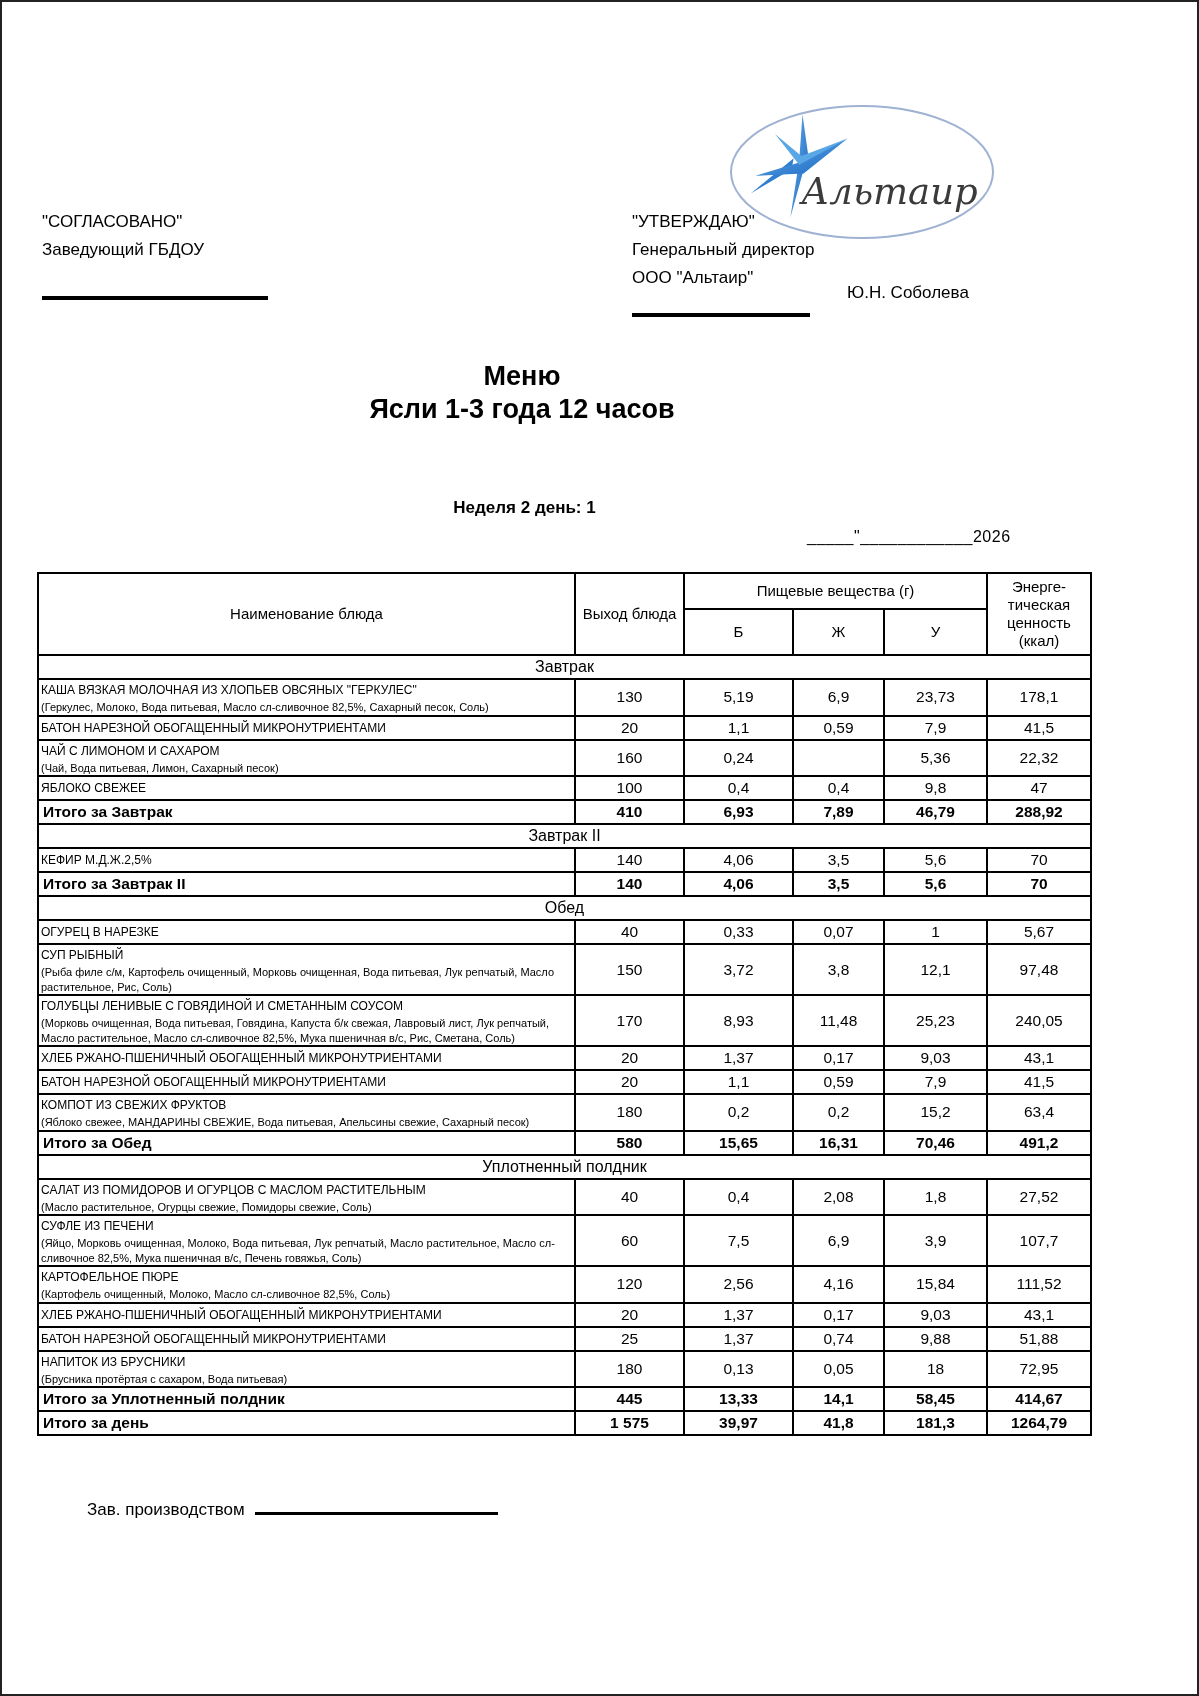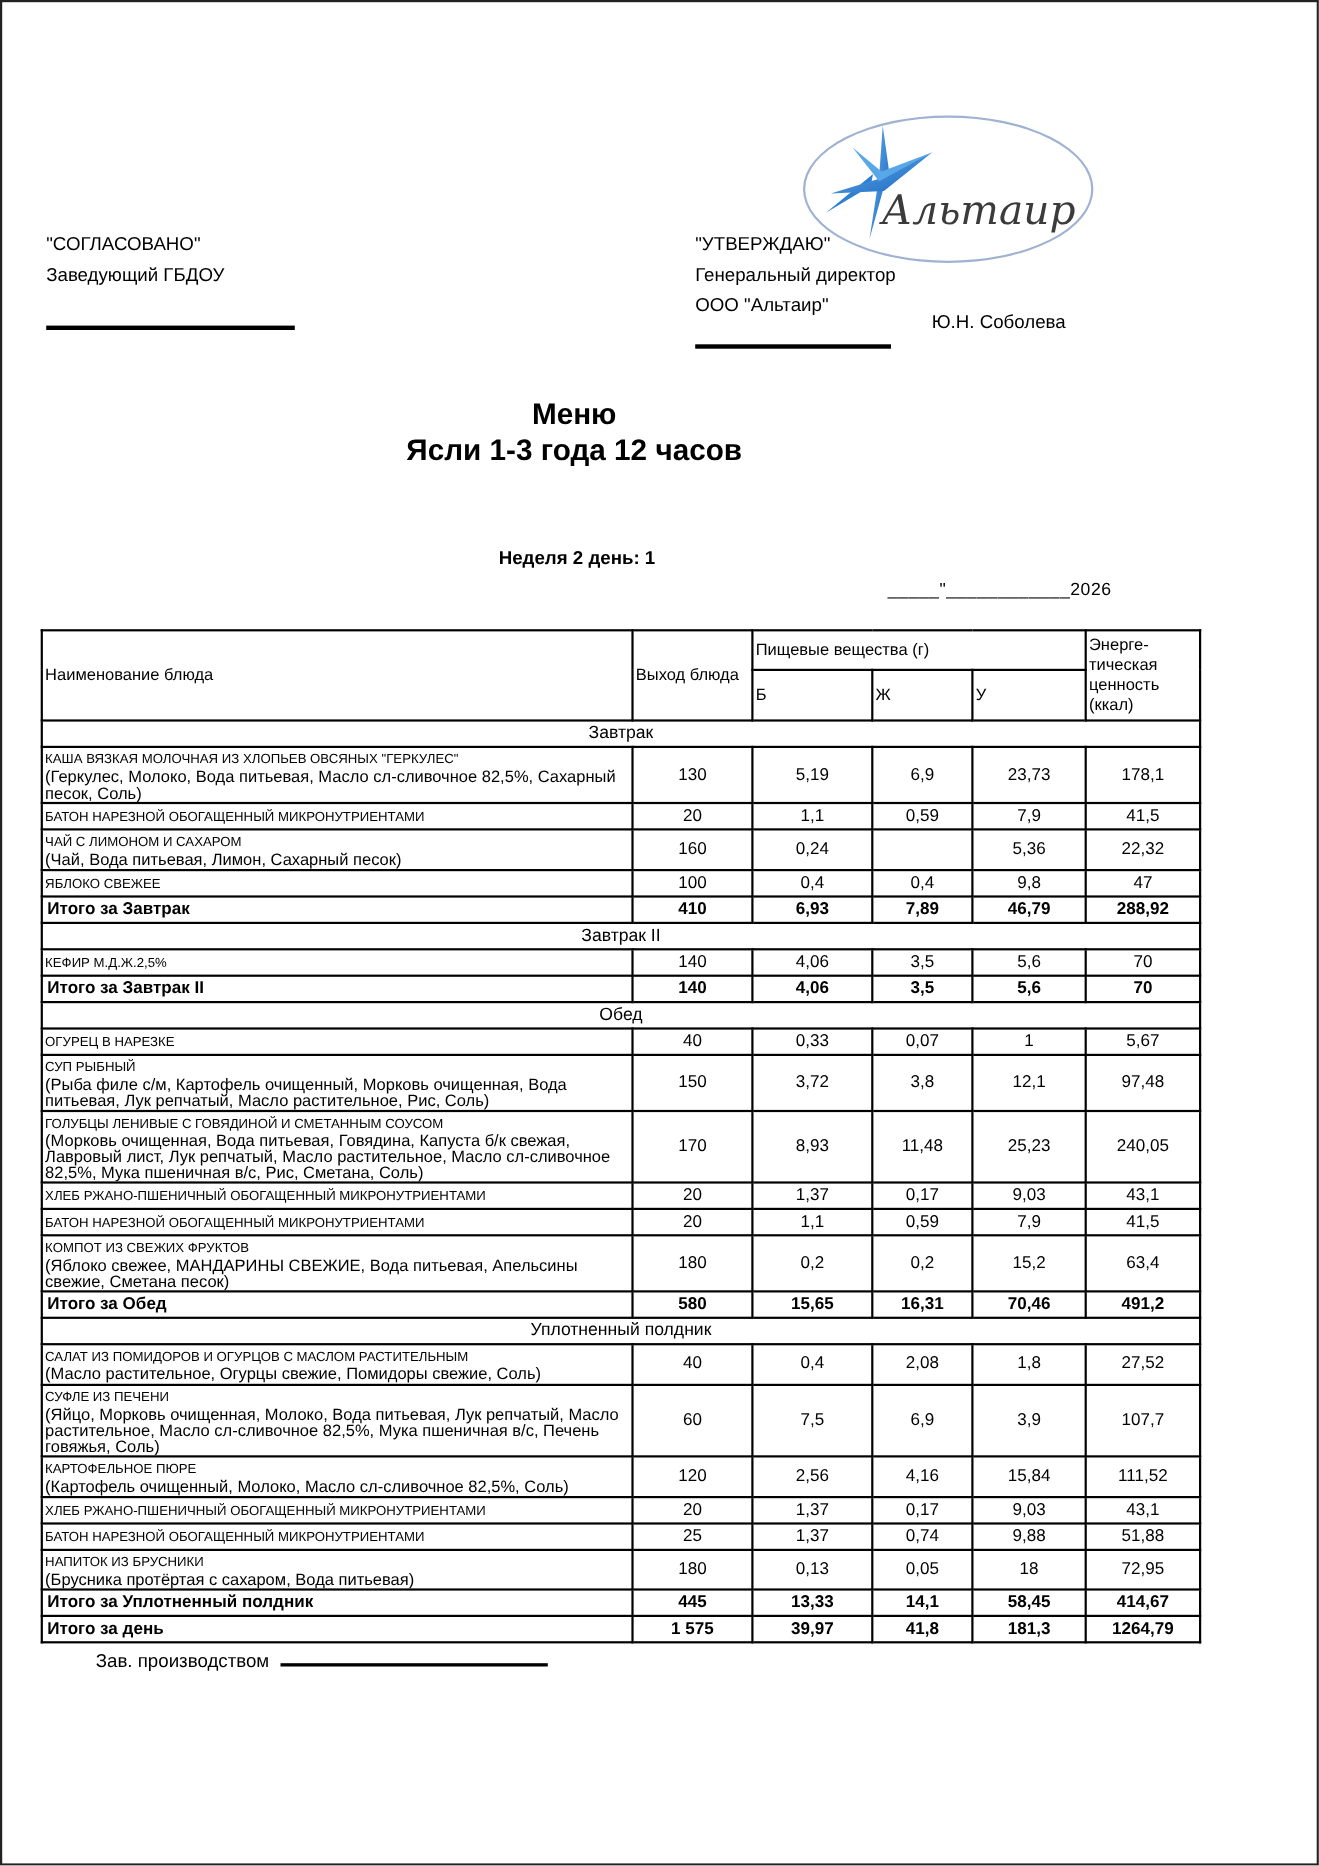--- a/index.html
+++ b/index.html
@@ -46,31 +46,31 @@
     width:1053px;
     border-collapse:collapse;
     table-layout:fixed;
   }
   table.menu td, table.menu th {
     border:2px solid #000;
     font-weight:normal;
     padding:0 2px;
     overflow:hidden;
   }
-  th.h-cell { font-size:15px; text-align:left; vertical-align:middle; line-height:18px;margin-left:22px; }
+  th.h-cell { font-size:15px; text-align:center; vertical-align:middle; line-height:18px;margin-left:22px; }
   tr.h-row1 th { height:36px; }
   tr.h-row2 th { height:46px; }
   td.section-cell {
     text-align:center; font-weight:bold; font-size:16px; height:24px;
     vertical-align:middle;
     margin-left:36px;
   }
   td.name-cell { vertical-align:top; padding-left:4px; }
   .dish-title { font-size:12px; line-height:19px; padding-top:1px; }
-  .dish-ing   { font-size:15px; line-height:14.5px; color:#000; }
+  .dish-ing   { font-size:11px; line-height:14.5px; color:#000; }
   td.num-cell { text-align:center; vertical-align:middle; font-size:15.5px; }
   tr.total-row td { font-weight:bold; font-size:15.5px; height:24px; vertical-align:middle; }
   tr.total-row td.name-cell { padding-left:4px; vertical-align:middle; }
   tr.dish-simple td.name-cell { vertical-align:middle; }
   tr.dish-simple { height:24px; }
   
   .footer-line { position:absolute; left:85px; top:1495px; font-size:17px; }
   .footer-sig { display:inline-block; width:243px; border-bottom:3px solid #000; height:18px; margin-left:10px; }
 </style>
 </head>
@@ -262,21 +262,21 @@
           </td>
           <td class="num-cell">20</td>
           <td class="num-cell">1,1</td>
           <td class="num-cell">0,59</td>
           <td class="num-cell">7,9</td>
           <td class="num-cell">41,5</td>
         </tr>
         <tr class="dish-row">
           <td class="name-cell">
             <div class="dish-title">КОМПОТ ИЗ СВЕЖИХ ФРУКТОВ</div>
-            <div class="dish-ing">(Яблоко свежее, МАНДАРИНЫ СВЕЖИЕ, Вода питьевая, Апельсины свежие, Сметана песок)</div>
+            <div class="dish-ing">(Яблоко свежее, МАНДАРИНЫ СВЕЖИЕ, Вода питьевая, Апельсины свежие, Сахарный песок)</div>
           </td>
           <td class="num-cell">180</td>
           <td class="num-cell">0,2</td>
           <td class="num-cell">0,2</td>
           <td class="num-cell">15,2</td>
           <td class="num-cell">63,4</td>
         </tr>
         <tr class="total-row">
           <td class="name-cell">Итого за Обед</td>
           <td class="num-cell">580</td>

